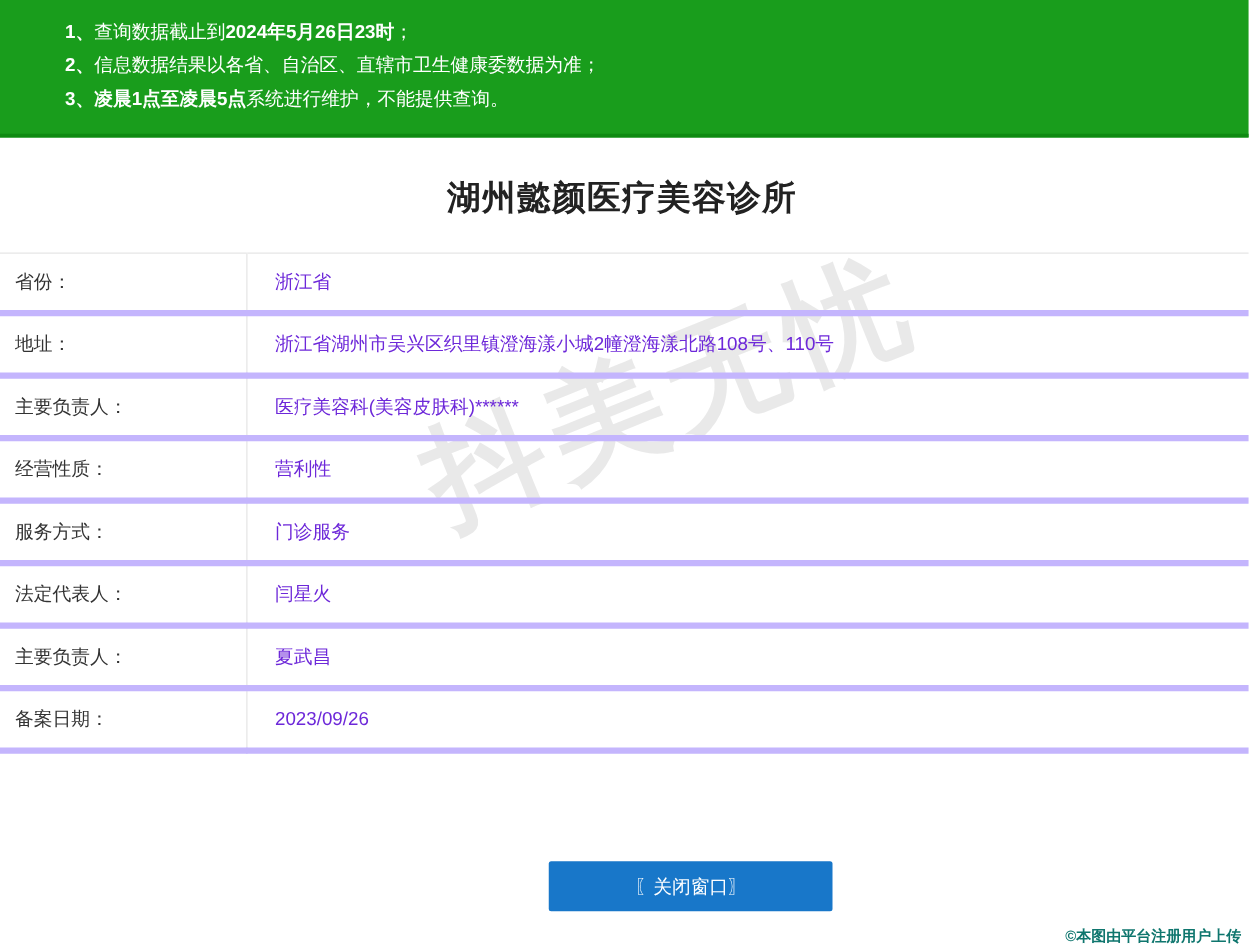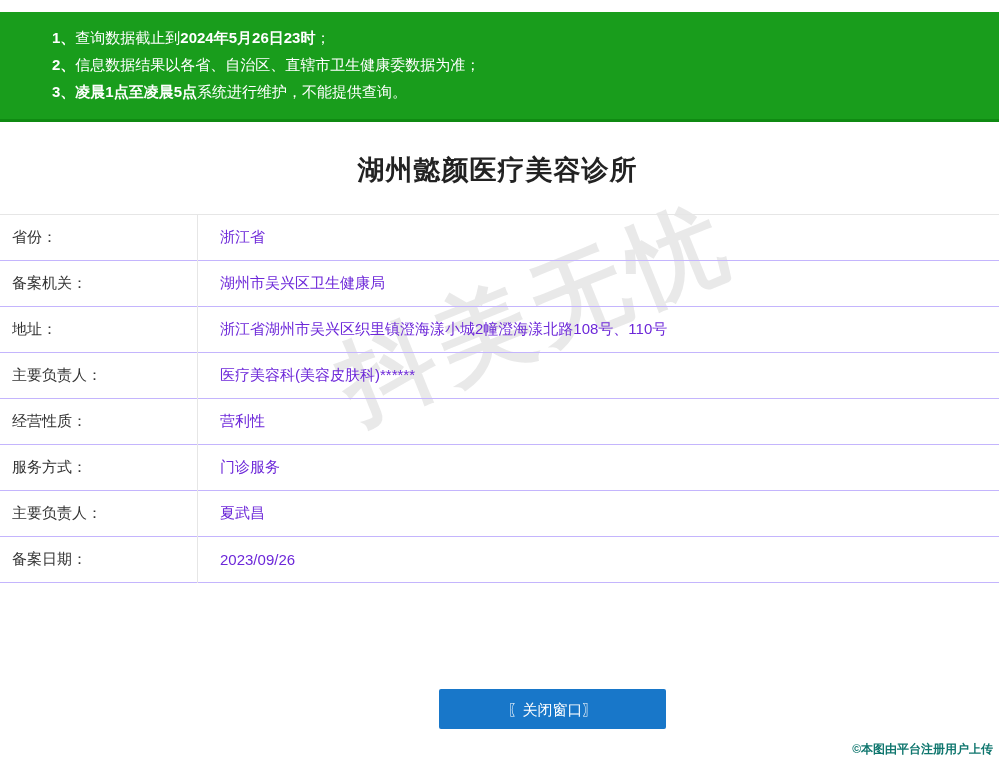--- a/index.html
+++ b/index.html
@@ -15,21 +15,20 @@
     overflow: hidden;
     position: relative;
   }
 
   
   .notice {
     background: #199d1c;
     color: #ffffff;
     padding: 12px 0 14px 0;
     border-bottom: 3px solid #0f8a12;
-    margin-top: 12px;
   }
   .notice-list {
     margin: 0;
     padding: 0;
     list-style: none;
   }
   .notice-item {
     font-size: 15px;
     line-height: 27px;
     padding-left: 52px;
@@ -56,21 +55,21 @@
 
   
   .info-table {
     width: 999px;
     border-collapse: collapse;
     table-layout: fixed;
     position: relative;
     z-index: 2;
   }
   .info-table tr {
-    border-bottom: 1px solid #c4b5fd;
+    border-bottom: 5px solid #c4b5fd;
   }
   .info-table tr:first-child {
     border-top: 1px solid #e6e6e6;
   }
   .info-table td {
     padding: 13px 0 13px 0;
     font-size: 15px;
     vertical-align: middle;
     background: transparent;
   }
@@ -159,38 +158,38 @@
 
 <div class="watermark">抖美无忧</div>
 
 <table class="info-table">
   <tbody>
     <tr>
       <td class="cell-label">省份：</td>
       <td class="cell-value">浙江省</td>
     </tr>
     <tr>
-      <td class="cell-label">备案机关：</td>
-      <td class="cell-value">湖州市吴兴区卫生健康局</td>
-    </tr>
-    <tr>
       <td class="cell-label">地址：</td>
       <td class="cell-value">浙江省湖州市吴兴区织里镇澄海漾小城2幢澄海漾北路108号、110号</td>
     </tr>
     <tr>
       <td class="cell-label">主要负责人：</td>
       <td class="cell-value">医疗美容科(美容皮肤科)******</td>
     </tr>
     <tr>
       <td class="cell-label">经营性质：</td>
       <td class="cell-value">营利性</td>
     </tr>
     <tr>
       <td class="cell-label">服务方式：</td>
       <td class="cell-value">门诊服务</td>
+    </tr>
+    <tr>
+      <td class="cell-label">法定代表人：</td>
+      <td class="cell-value">闫星火</td>
     </tr>
     <tr>
       <td class="cell-label">主要负责人：</td>
       <td class="cell-value">夏武昌</td>
     </tr>
     <tr>
       <td class="cell-label">备案日期：</td>
       <td class="cell-value">2023/09/26</td>
     </tr>
   </tbody>

